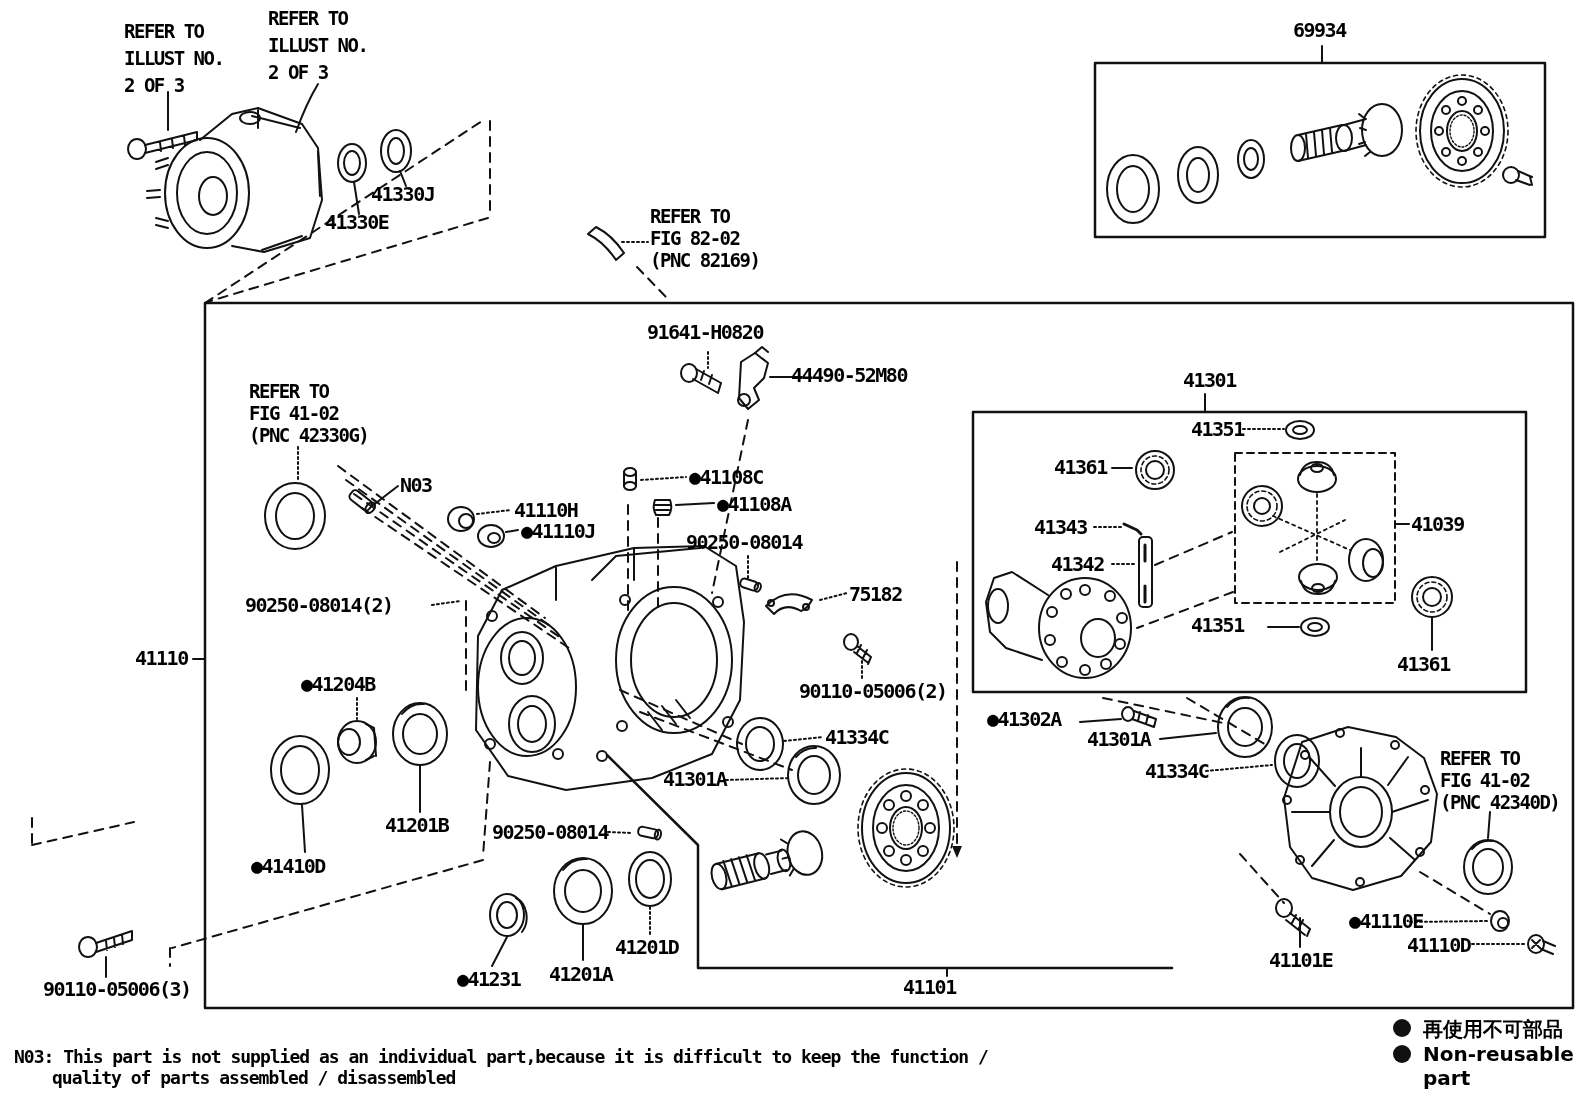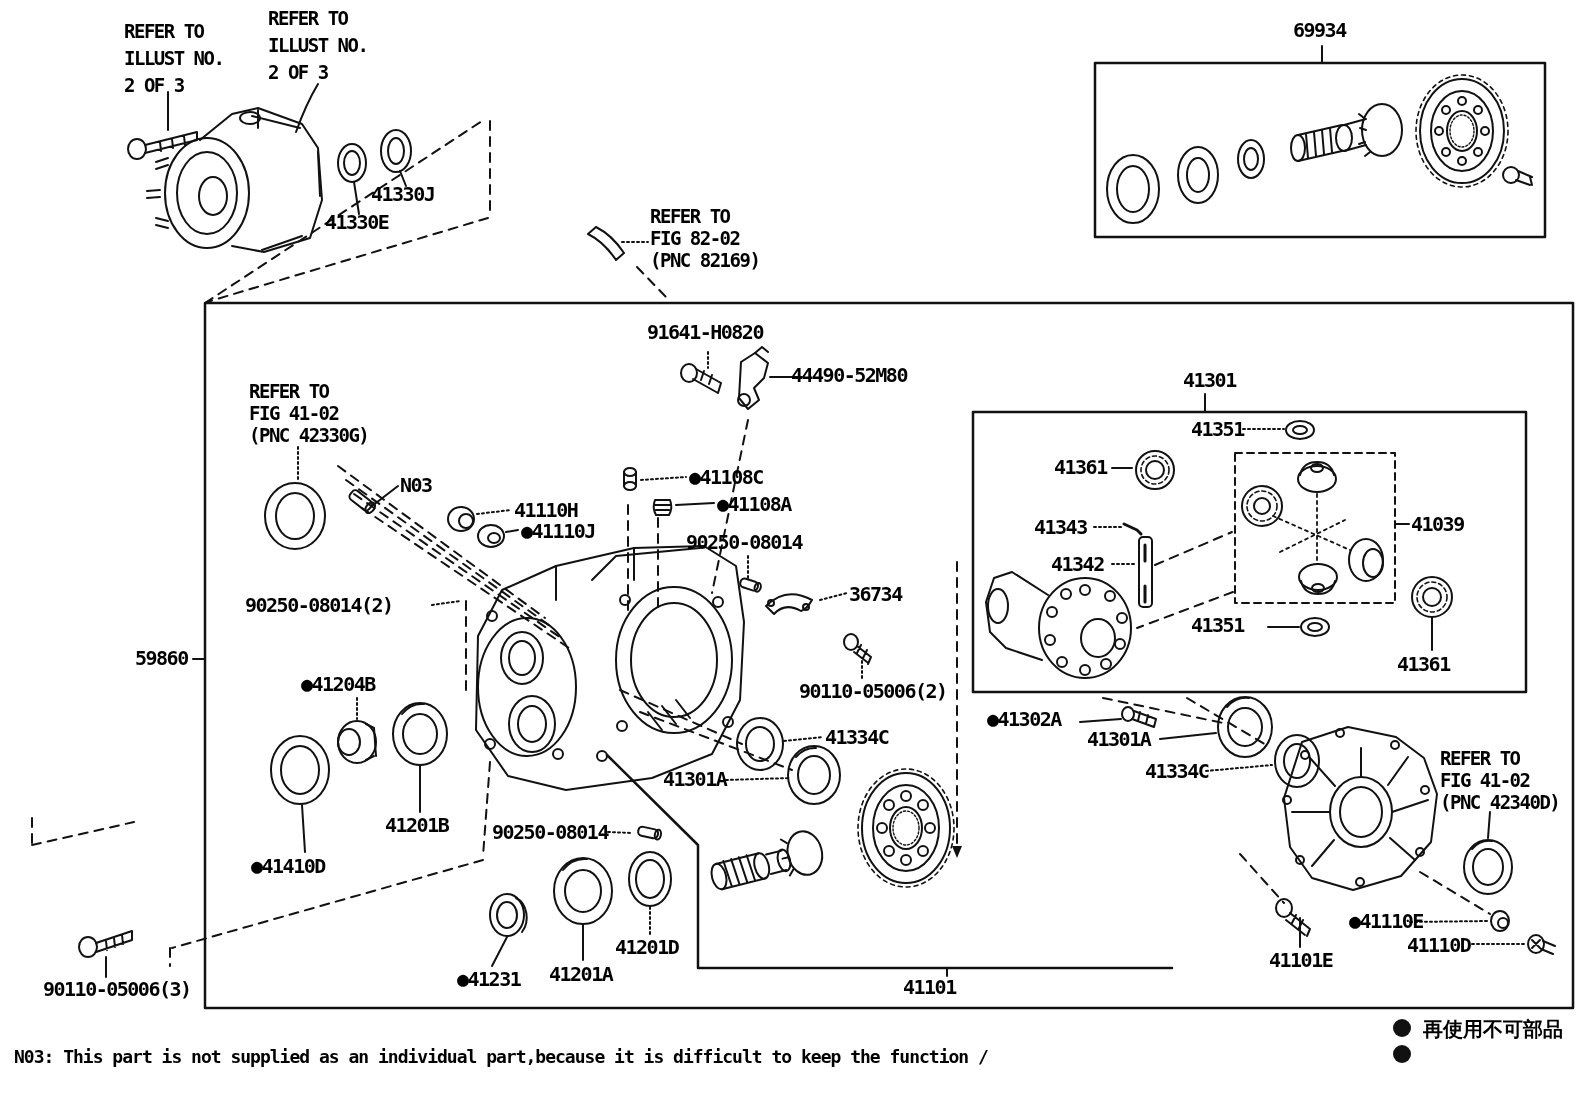--- a/index.html
+++ b/index.html
@@ -433,23 +433,23 @@
 <div class="lbl" style="left:1293px;top:20px">69934</div>
 <div class="lbl" style="left:647px;top:322px">91641-H0820</div>
 <div class="lbl" style="left:791px;top:365px">44490-52M80</div>
 <div class="lbl" style="left:1183px;top:370px">41301</div>
 <div class="lbl" style="left:400px;top:475px">N03</div>
 <div class="lbl" style="left:514px;top:500px">41110H</div>
 <div class="lbl" style="left:521px;top:521px">●41110J</div>
 <div class="lbl" style="left:689px;top:467px">●41108C</div>
 <div class="lbl" style="left:717px;top:494px">●41108A</div>
 <div class="lbl" style="left:686px;top:532px">90250-08014</div>
-<div class="lbl" style="left:849px;top:584px">36734</div>
+<div class="lbl" style="left:849px;top:584px">75182</div>
 <div class="lbl" style="left:245px;top:595px">90250-08014(2)</div>
-<div class="lbl" style="left:135px;top:648px">59860</div>
+<div class="lbl" style="left:135px;top:648px">41110</div>
 <div class="lbl" style="left:301px;top:674px">●41204B</div>
 <div class="lbl" style="left:385px;top:815px">41201B</div>
 <div class="lbl" style="left:251px;top:856px">●41410D</div>
 <div class="lbl" style="left:43px;top:979px">90110-05006(3)</div>
 <div class="lbl" style="left:457px;top:969px">●41231</div>
 <div class="lbl" style="left:549px;top:964px">41201A</div>
 <div class="lbl" style="left:615px;top:937px">41201D</div>
 <div class="lbl" style="left:492px;top:822px">90250-08014</div>
 <div class="lbl" style="left:903px;top:977px">41101</div>
 <div class="lbl" style="left:799px;top:681px">90110-05006(2)</div>
@@ -463,17 +463,19 @@
 <div class="lbl" style="left:1034px;top:517px">41343</div>
 <div class="lbl" style="left:1051px;top:554px">41342</div>
 <div class="lbl" style="left:1411px;top:514px">41039</div>
 <div class="lbl" style="left:1191px;top:615px">41351</div>
 <div class="lbl" style="left:1397px;top:654px">41361</div>
 <div class="lbl" style="left:1349px;top:911px">●41110E</div>
 <div class="lbl" style="left:1407px;top:935px">41110D</div>
 <div class="lbl" style="left:1269px;top:950px">41101E</div>
 
 <div class="lbl legend-t" style="left:1423px;top:1016px">再使用不可部品</div>
+<div class="lbl legend-t" style="left:1423px;top:1042px">Non-reusable part</div>
 <div class="lbl code" style="left:1498px;top:1114px">413406J</div>
 
 <div class="lbl note-en" style="left:14px;top:1046px">N03: This part is not supplied as an individual part,because it is difficult to keep the function /</div>
+<div class="lbl note-en" style="left:52px;top:1067px">quality of parts assembled / disassembled</div>
 
 </div>
 
 </body></html>

